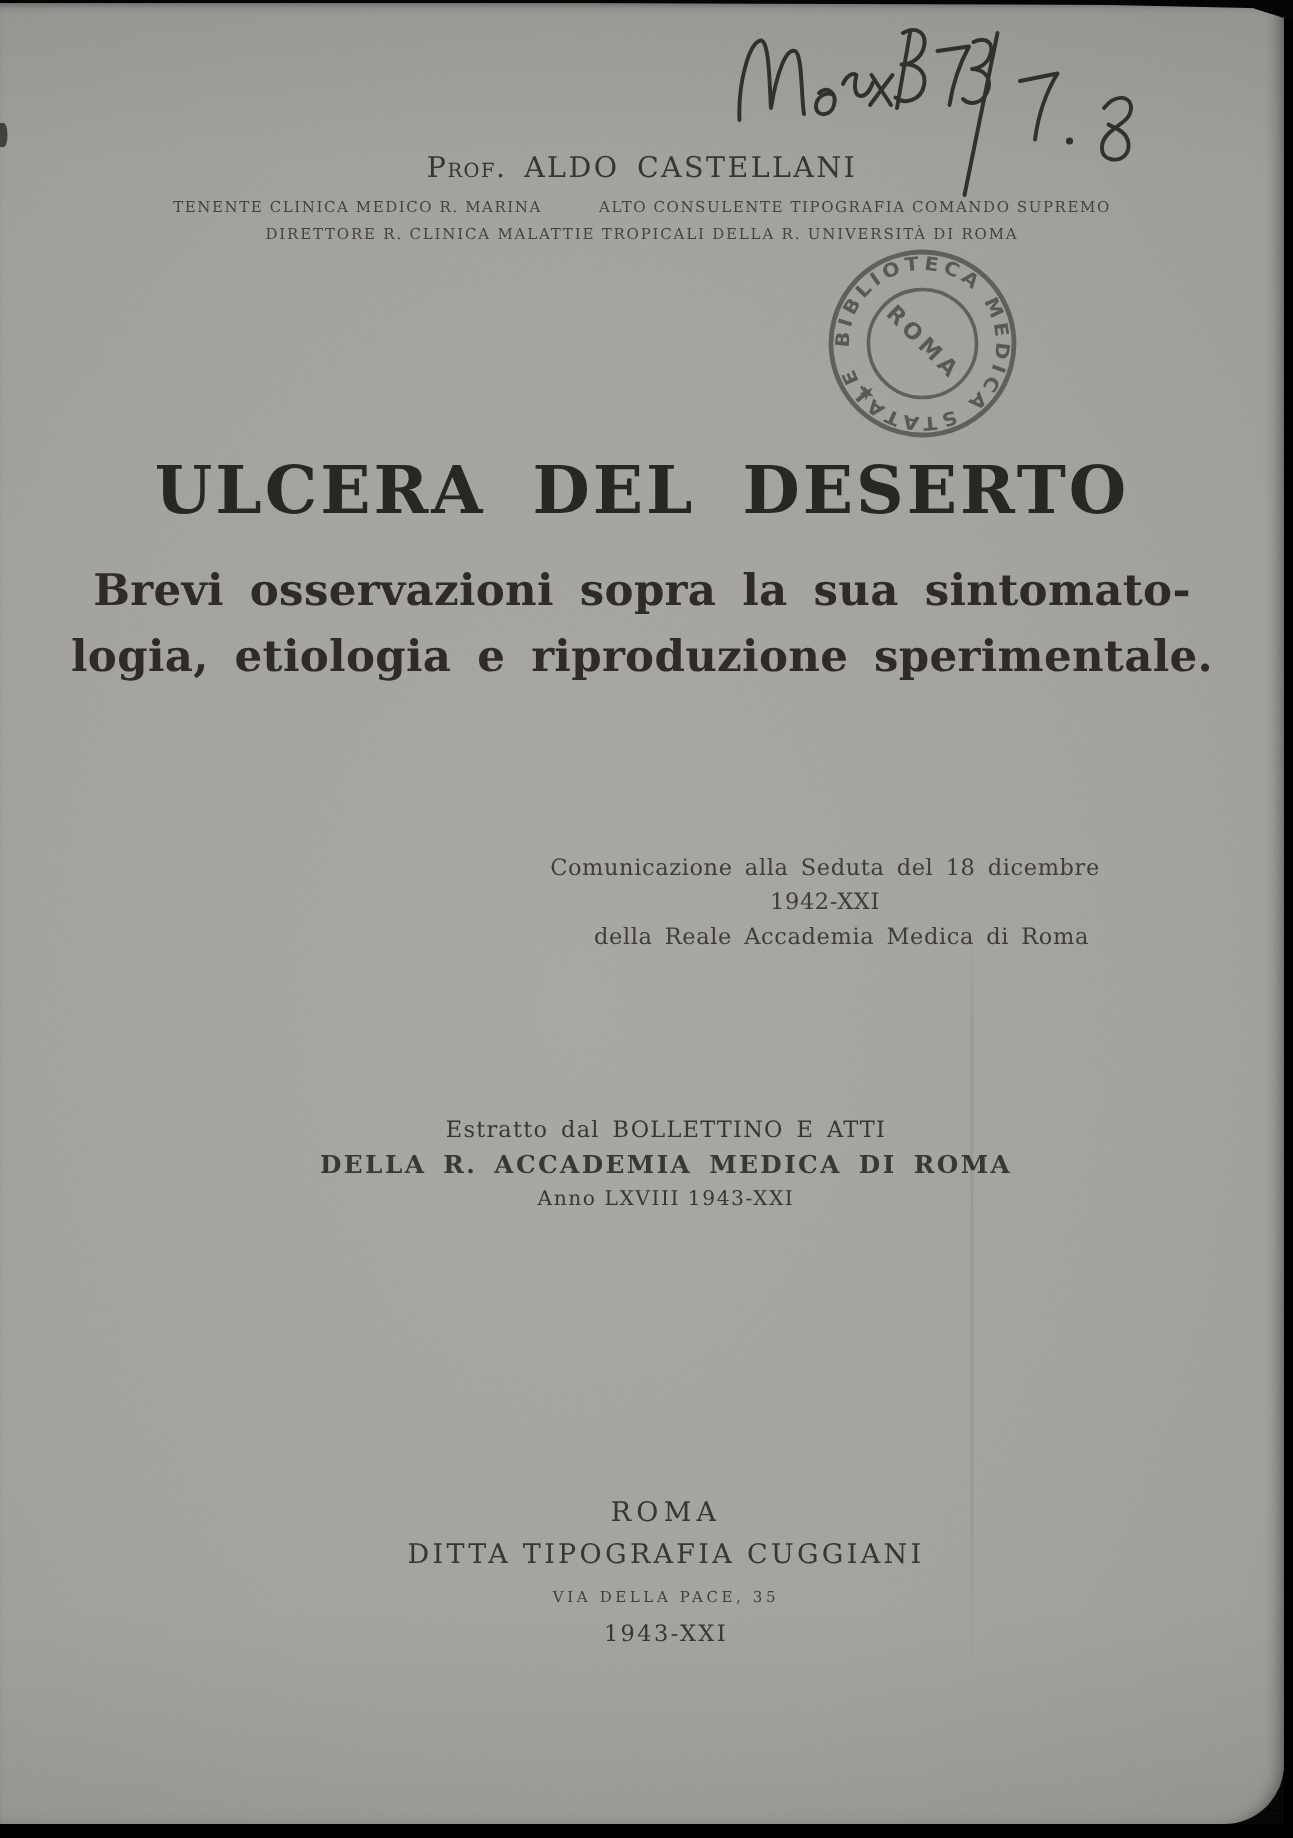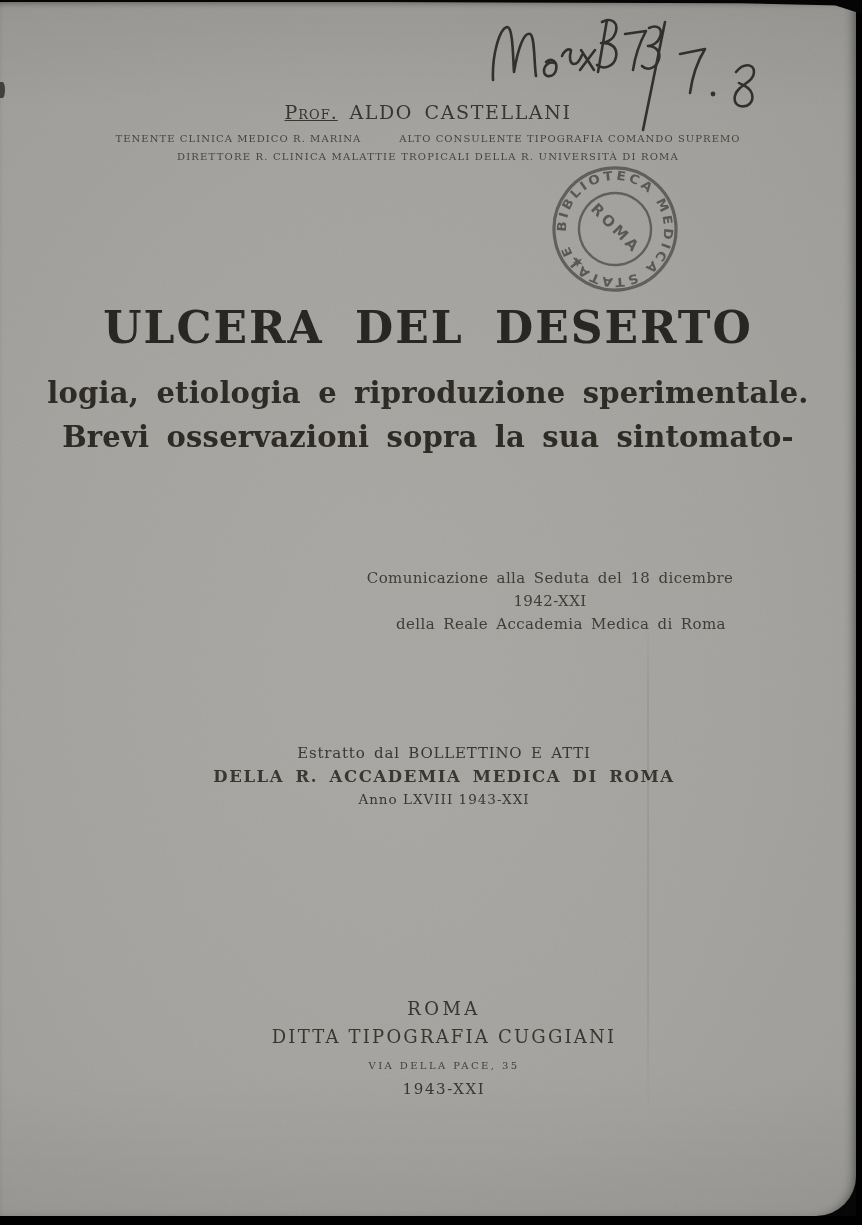--- a/index.html
+++ b/index.html
@@ -24,21 +24,21 @@
   .edge-wedge-tr{position:absolute;right:0;top:0;width:40px;height:14px;background:#050505;
     clip-path:polygon(0 0,100% 0,100% 100%,40% 45%);}
   .edge-mark-left{position:absolute;left:0;top:82px;width:5px;height:16px;background:#2a2a28;border-radius:0 60% 60% 0;opacity:.8;}
   .crease-v{position:absolute;left:647px;top:615px;width:2px;height:505px;
     background:linear-gradient(180deg,rgba(0,0,0,0),rgba(0,0,0,0.07) 15%,rgba(0,0,0,0.06) 80%,rgba(0,0,0,0));}
   
   .abs{position:absolute;}
   .ctr{left:0;width:856px;text-align:center;}
   #hand-svg{position:absolute;left:468px;top:10px;width:322px;height:132px;}
   #author-line{top:99px;padding-right:22px;font-size:19px;letter-spacing:1.6px;color:#33312c;word-spacing:4px;}
-  #author-prefix{font-variant:small-caps;letter-spacing:1px;text-decoration:underline;}
+  #author-prefix{font-variant:small-caps;letter-spacing:1px;}
   #cred-line1{top:131px;padding-right:8px;display:flex;justify-content:center;gap:38px;
     font-size:10px;letter-spacing:1.05px;color:#403e39;font-weight:500;}
   #cred-line2{top:149px;padding-right:8px;font-size:10px;letter-spacing:1.2px;color:#403e39;font-weight:500;}
   #stamp{position:absolute;left:549px;top:161px;width:132px;height:132px;opacity:.82;transform:rotate(-7deg);}
   #main-title{top:299px;padding-right:20px;font-size:44px;line-height:54px;font-weight:700;
     letter-spacing:2px;word-spacing:14px;color:#23211d;}
   #subtitle{top:369px;padding-right:16px;font-size:29px;line-height:44px;font-weight:600;
     letter-spacing:0.2px;word-spacing:7px;color:#28261f;}
   #comm-note{left:348px;top:565px;width:404px;text-align:center;
     font-size:15px;line-height:23px;color:#3a3831;letter-spacing:0.4px;word-spacing:3px;}
@@ -96,22 +96,22 @@
       </defs>
       <text font-family="'DejaVu Sans','Liberation Sans',sans-serif" font-size="12.5" font-weight="bold" fill="#454440" letter-spacing="2.6">
         <textPath href="#ringPath" startOffset="1%" textLength="296" lengthAdjust="spacingAndGlyphs">BIBLIOTECA MEDICA STATALE</textPath>
       </text>
       <text x="21" y="100" font-size="13" fill="#454440" transform="rotate(-18 21 100)">★</text>
       <text x="66" y="70" text-anchor="middle" font-family="'DejaVu Sans','Liberation Sans',sans-serif" font-size="15" font-weight="bold" fill="#454440" letter-spacing="3" transform="rotate(52 66 66)">ROMA</text>
     </svg>
 
     <div id="main-title" class="abs ctr">ULCERA DEL DESERTO</div>
     <div id="subtitle" class="abs ctr">
+      <div>Brevi osservazioni sopra la sua sintomato-</div>
       <div>logia, etiologia e riproduzione sperimentale.</div>
-      <div>Brevi osservazioni sopra la sua sintomato-</div>
     </div>
 
     <div id="comm-note" class="abs">
       <div class="l1">Comunicazione alla Seduta del 18 dicembre 1942-XXI</div>
       <div class="l2">della Reale Accademia Medica di Roma</div>
     </div>
 
     <div id="estratto" class="abs ctr">
       <div class="e1">Estratto dal BOLLETTINO E ATTI</div>
       <div class="e2">DELLA R. ACCADEMIA MEDICA DI ROMA</div>

